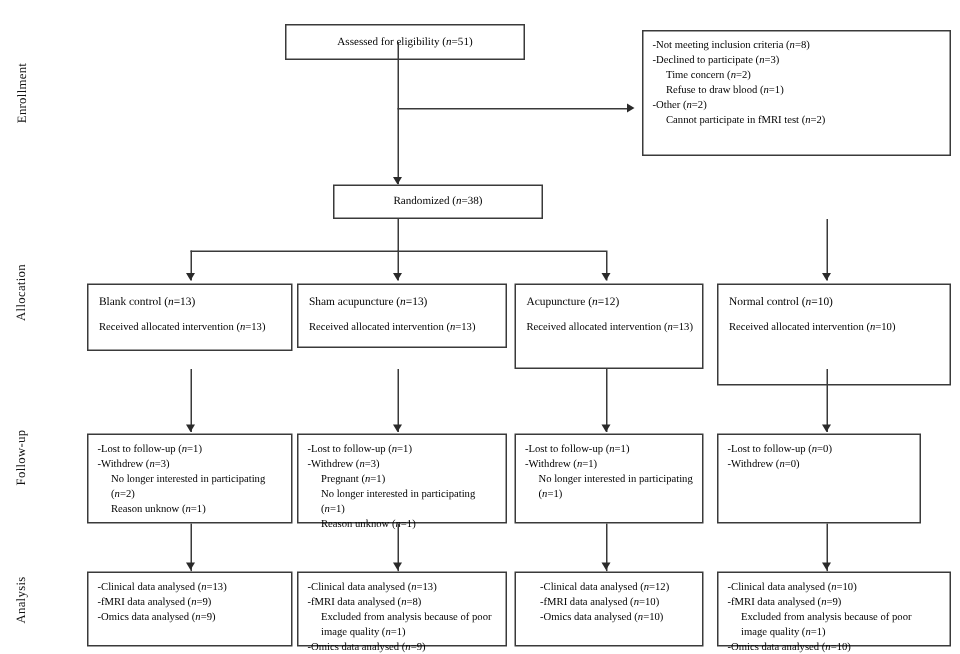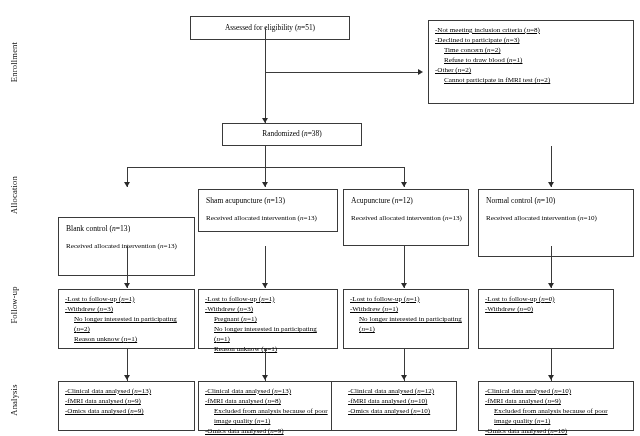--- a/index.html
+++ b/index.html
@@ -51,21 +51,21 @@
   .box-sub {
     font-size: 7.1px;
     margin-left: 1px;
   }
   .hdr-center {
     text-align: center;
     font-size: 7.6px;
     margin: 2px 0 5px 0;
   }
   .lines { font-size: 7.1px; }
-  .lines div { white-space: pre-wrap; text-decoration: underline; }
+  .lines div { white-space: pre-wrap; }
   .ind1 { padding-left: 9px; }
   .vline {
     position: absolute;
     width: 1px;
     background: #3a3a3a;
   }
   .hline {
     position: absolute;
     height: 1px;
     background: #3a3a3a;
@@ -134,21 +134,21 @@
   <div class="vline" style="left:127px; top:167px; height:20px;"></div>
   <div class="vline" style="left:265px; top:167px; height:20px;"></div>
   <div class="vline" style="left:404px; top:167px; height:20px;"></div>
   <div class="vline" style="left:551px; top:146px; height:41px;"></div>
 
   <div class="arrow-down" style="left:124px; top:182px;"></div>
   <div class="arrow-down" style="left:262px; top:182px;"></div>
   <div class="arrow-down" style="left:401px; top:182px;"></div>
   <div class="arrow-down" style="left:548px; top:182px;"></div>
 
-  <div class="box" style="left:58px; top:189px; width:137px; height:59px;margin-top:28px;">
+  <div class="box" style="left:58px; top:189px; width:137px; height:45px;">
     <div class="box-title">Blank control (<i class="it">n</i>=13)</div>
     <div class="box-sub">Received allocated intervention (<i class="it">n</i>=13)</div>
   </div>
   <div class="box" style="left:198px; top:189px; width:140px; height:43px;">
     <div class="box-title">Sham acupuncture (<i class="it">n</i>=13)</div>
     <div class="box-sub">Received allocated intervention (<i class="it">n</i>=13)</div>
   </div>
   <div class="box" style="left:343px; top:189px; width:126px; height:57px;">
     <div class="box-title">Acupuncture (<i class="it">n</i>=12)</div>
     <div class="box-sub">Received allocated intervention (<i class="it">n</i>=13)</div>
@@ -219,21 +219,21 @@
   </div>
   <div class="box" style="left:198px; top:381px; width:140px; height:50px;">
     <div class="lines">
         <div>-Clinical data analysed (<i class="it">n</i>=13)</div>
         <div>-fMRI data analysed (<i class="it">n</i>=8)</div>
         <div class="ind1">Excluded from analysis because of poor</div>
         <div class="ind1">image quality (<i class="it">n</i>=1)</div>
         <div>-Omics data analysed (<i class="it">n</i>=9)</div>
       </div>
   </div>
-  <div class="box" style="left:331px; top:381px; width:126px; height:50px;padding-left:16px;">
+  <div class="box" style="left:343px; top:381px; width:126px; height:50px;padding-left:16px;">
     <div class="lines">
         <div>-Clinical data analysed (<i class="it">n</i>=12)</div>
         <div>-fMRI data analysed (<i class="it">n</i>=10)</div>
         <div>-Omics data analysed (<i class="it">n</i>=10)</div>
       </div>
   </div>
   <div class="box" style="left:478px; top:381px; width:156px; height:50px;">
     <div class="lines">
         <div>-Clinical data analysed (<i class="it">n</i>=10)</div>
         <div>-fMRI data analysed (<i class="it">n</i>=9)</div>

